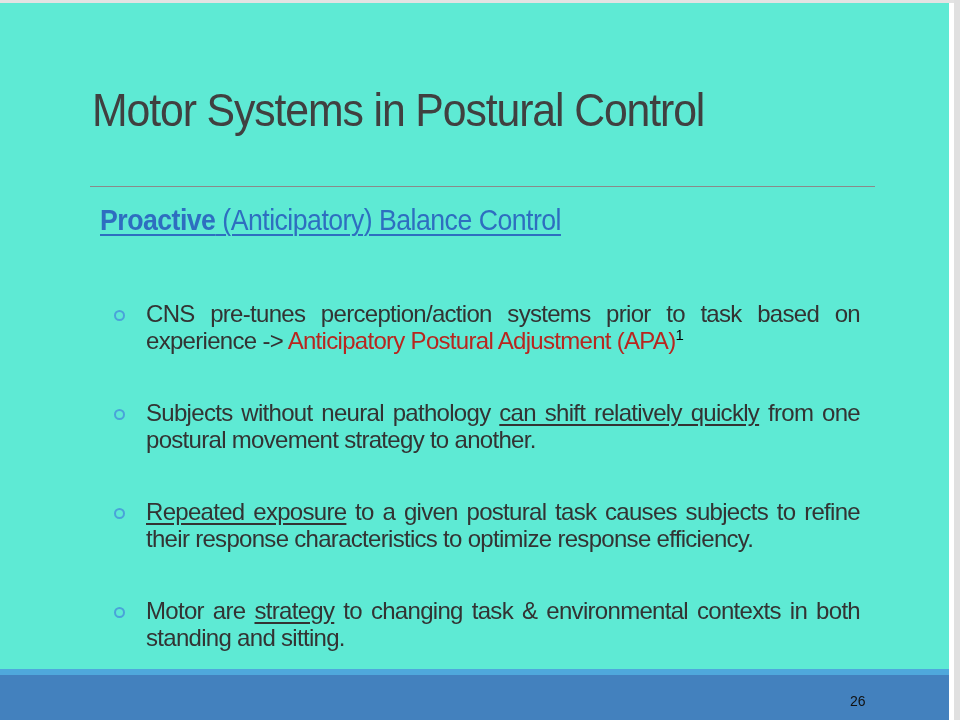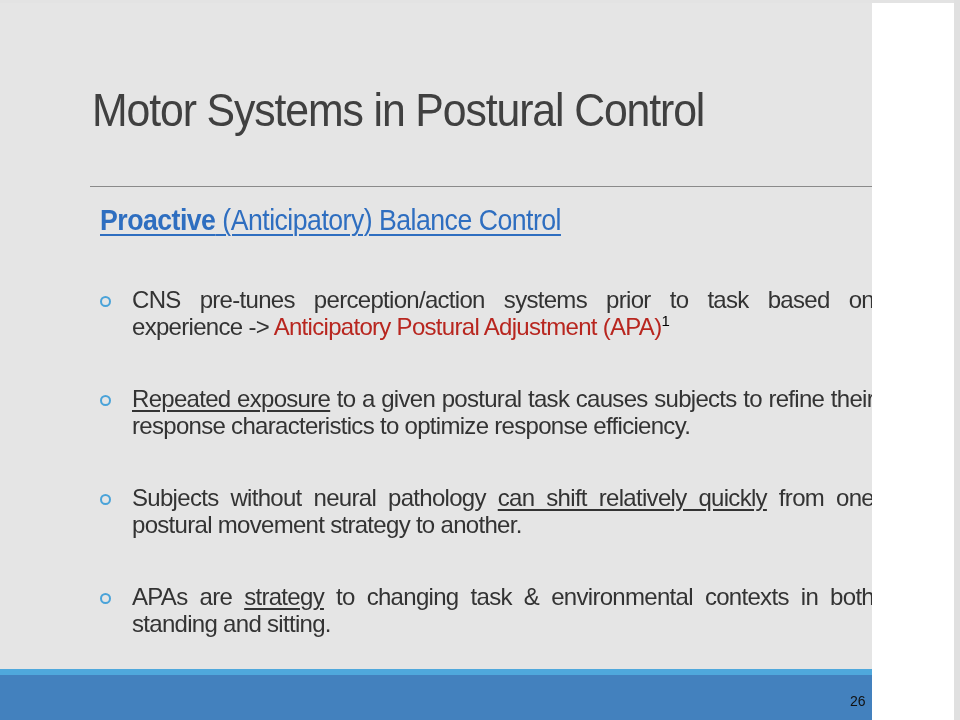--- a/index.html
+++ b/index.html
@@ -10,22 +10,22 @@
     }
     .frame-top {
       position: absolute; left: 0; top: 0; width: 960px; height: 3px;
       background: #e3e3e3;
     }
     .frame-right {
       position: absolute; left: 954px; top: 0; width: 6px; height: 720px;
       background: #e0e0e0;
     }
     .slide {
-      position: absolute; left: 0; top: 3px; width: 872px; height: 717px;
-      background: #e5e5e5; overflow: hidden;
+      position: absolute; left: 0; top: 3px; width: 949px; height: 717px;
+      background: #5eead4; overflow: hidden;
     }
     .title {
       position: absolute; left: 92px; top: 80px;
       font-size: 46px; color: #404040; letter-spacing: -1.2px;
       font-weight: normal; margin: 0; white-space: nowrap;
       transform: scaleX(0.93); transform-origin: left top;
     }
     .title-rule {
       position: absolute; left: 90px; top: 183px; width: 785px; height: 1px;
       background: #8a8a8a;
@@ -38,21 +38,21 @@
       transform: scaleX(0.89); transform-origin: left top;
     }
     .subtitle .bold { font-weight: bold; }
     .bullets {
       position: absolute; left: 100px; top: 283px; width: 774px;
       margin: 0; padding: 0; list-style: none;
     }
     .bullet {
       position: relative; padding-left: 32px;
       font-size: 24px; line-height: 27px; color: #333333;
-      text-align: justify; margin: 0;
+      text-align: justify; margin: 14px;
       letter-spacing: -0.7px;
     }
     .bullet + .bullet { margin-top: 45px; }
     .bullet .marker {
       position: absolute; left: 0; top: 10px;
       width: 11px; height: 11px; border: 2px solid #4aa3d9; border-radius: 50%;
       box-sizing: border-box;
     }
     .bullet .text { display: block; }
     .u { text-decoration: underline; text-underline-offset: 3px; }
@@ -85,28 +85,28 @@
     <span class="bold">Proactive</span><span> (Anticipatory) Balance Control</span>
   </div>
 
   <ul class="bullets">
     <li class="bullet">
       <span class="marker"></span>
       <span class="text"><span>CNS pre-tunes perception/action systems prior to task based on experience -&gt;  </span><span class="red">Anticipatory Postural Adjustment (APA)</span><sup>1</sup></span>
     </li>
     <li class="bullet">
       <span class="marker"></span>
+      <span class="text"><span>Subjects without neural pathology </span><span class="u">can shift relatively quickly</span><span> from one postural movement strategy to another.</span></span>
+    </li>
+    <li class="bullet">
+      <span class="marker"></span>
       <span class="text"><span class="u">Repeated exposure</span><span> to a given postural task causes subjects to refine their response characteristics to optimize response efficiency.</span></span>
     </li>
     <li class="bullet">
       <span class="marker"></span>
-      <span class="text"><span>Subjects without neural pathology </span><span class="u">can shift relatively quickly</span><span> from one postural movement strategy to another.</span></span>
-    </li>
-    <li class="bullet">
-      <span class="marker"></span>
-      <span class="text"><span>APAs are </span><span class="u">strategy</span><span> to changing task &amp; environmental contexts in both standing and sitting.</span></span>
+      <span class="text"><span>Motor are </span><span class="u">strategy</span><span> to changing task &amp; environmental contexts in both standing and sitting.</span></span>
     </li>
   </ul>
 
   <div class="footer-stripe"></div>
   <div class="footer-band"></div>
   <div class="page-number">26</div>
 </div>
 
 </body></html>

